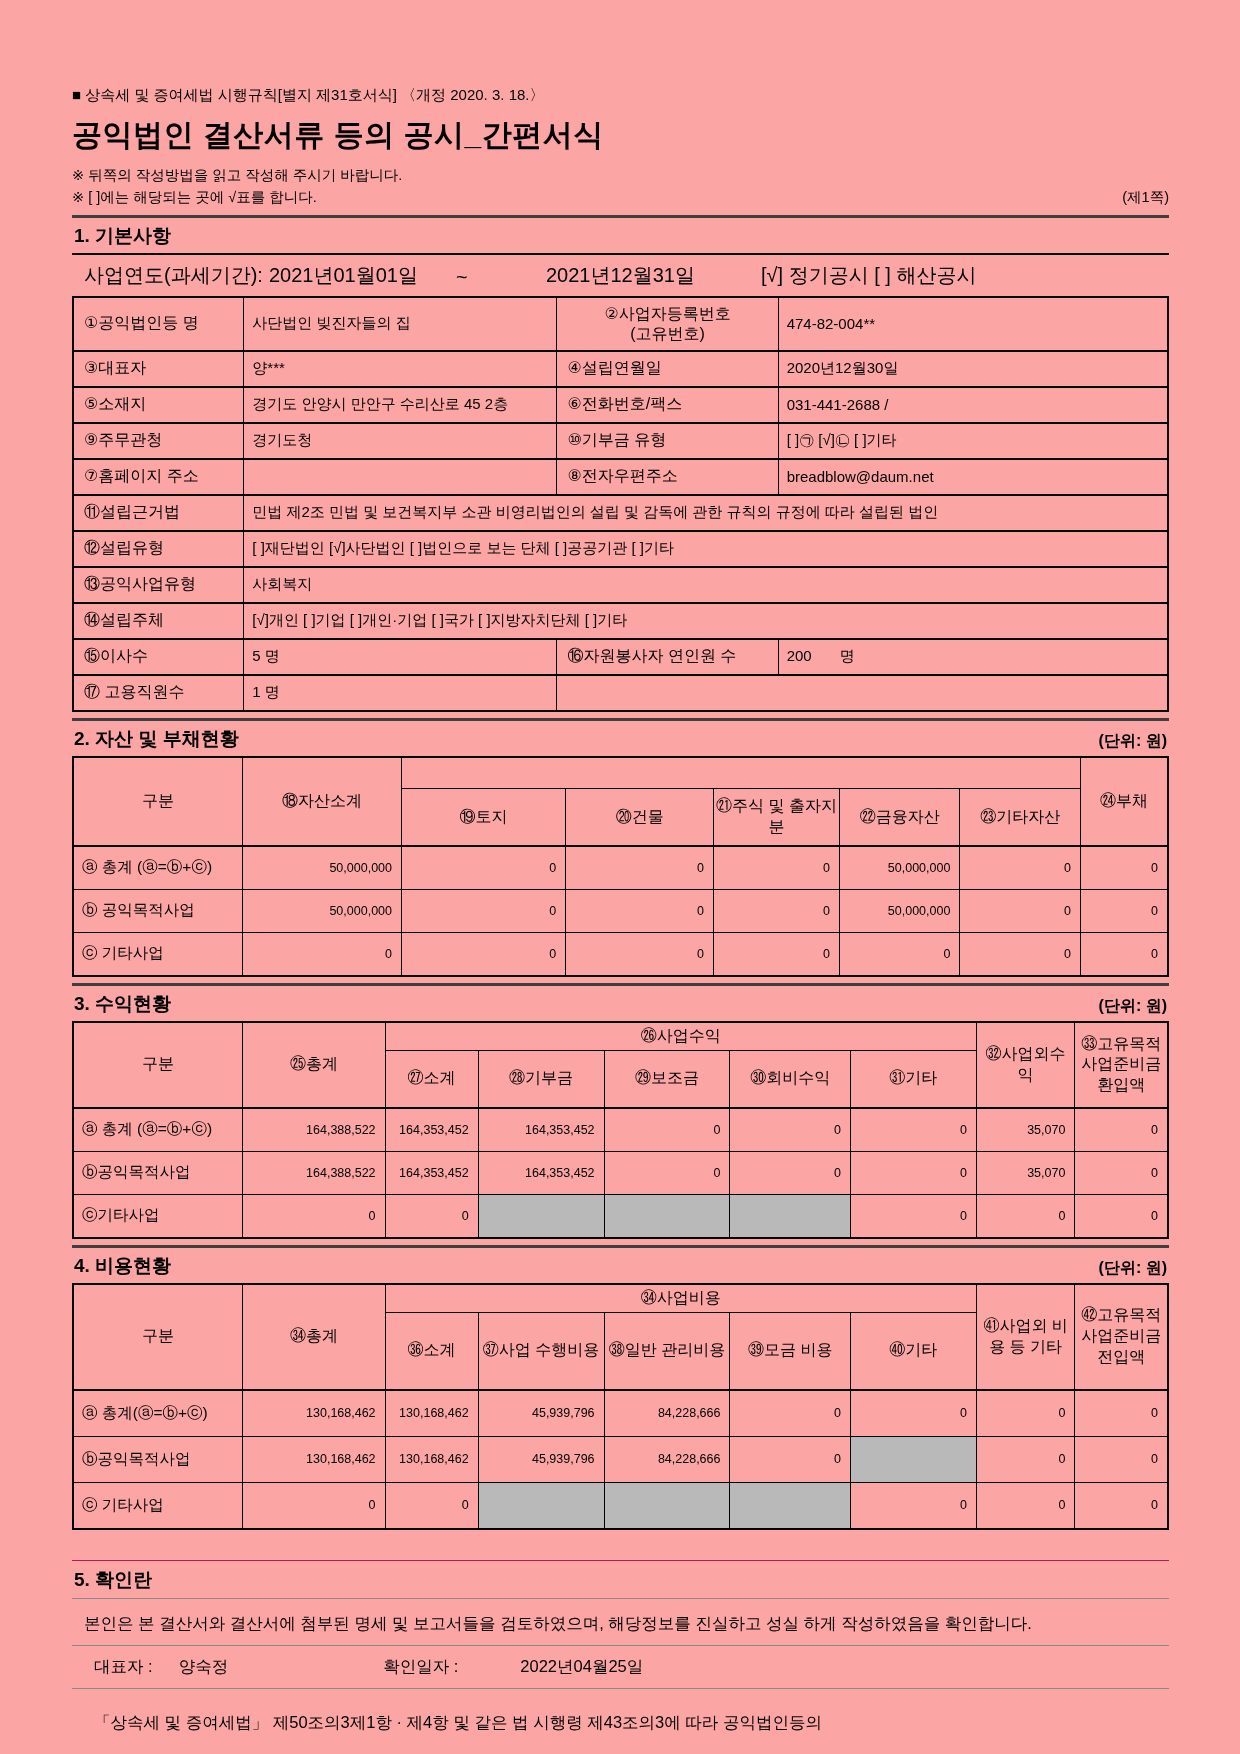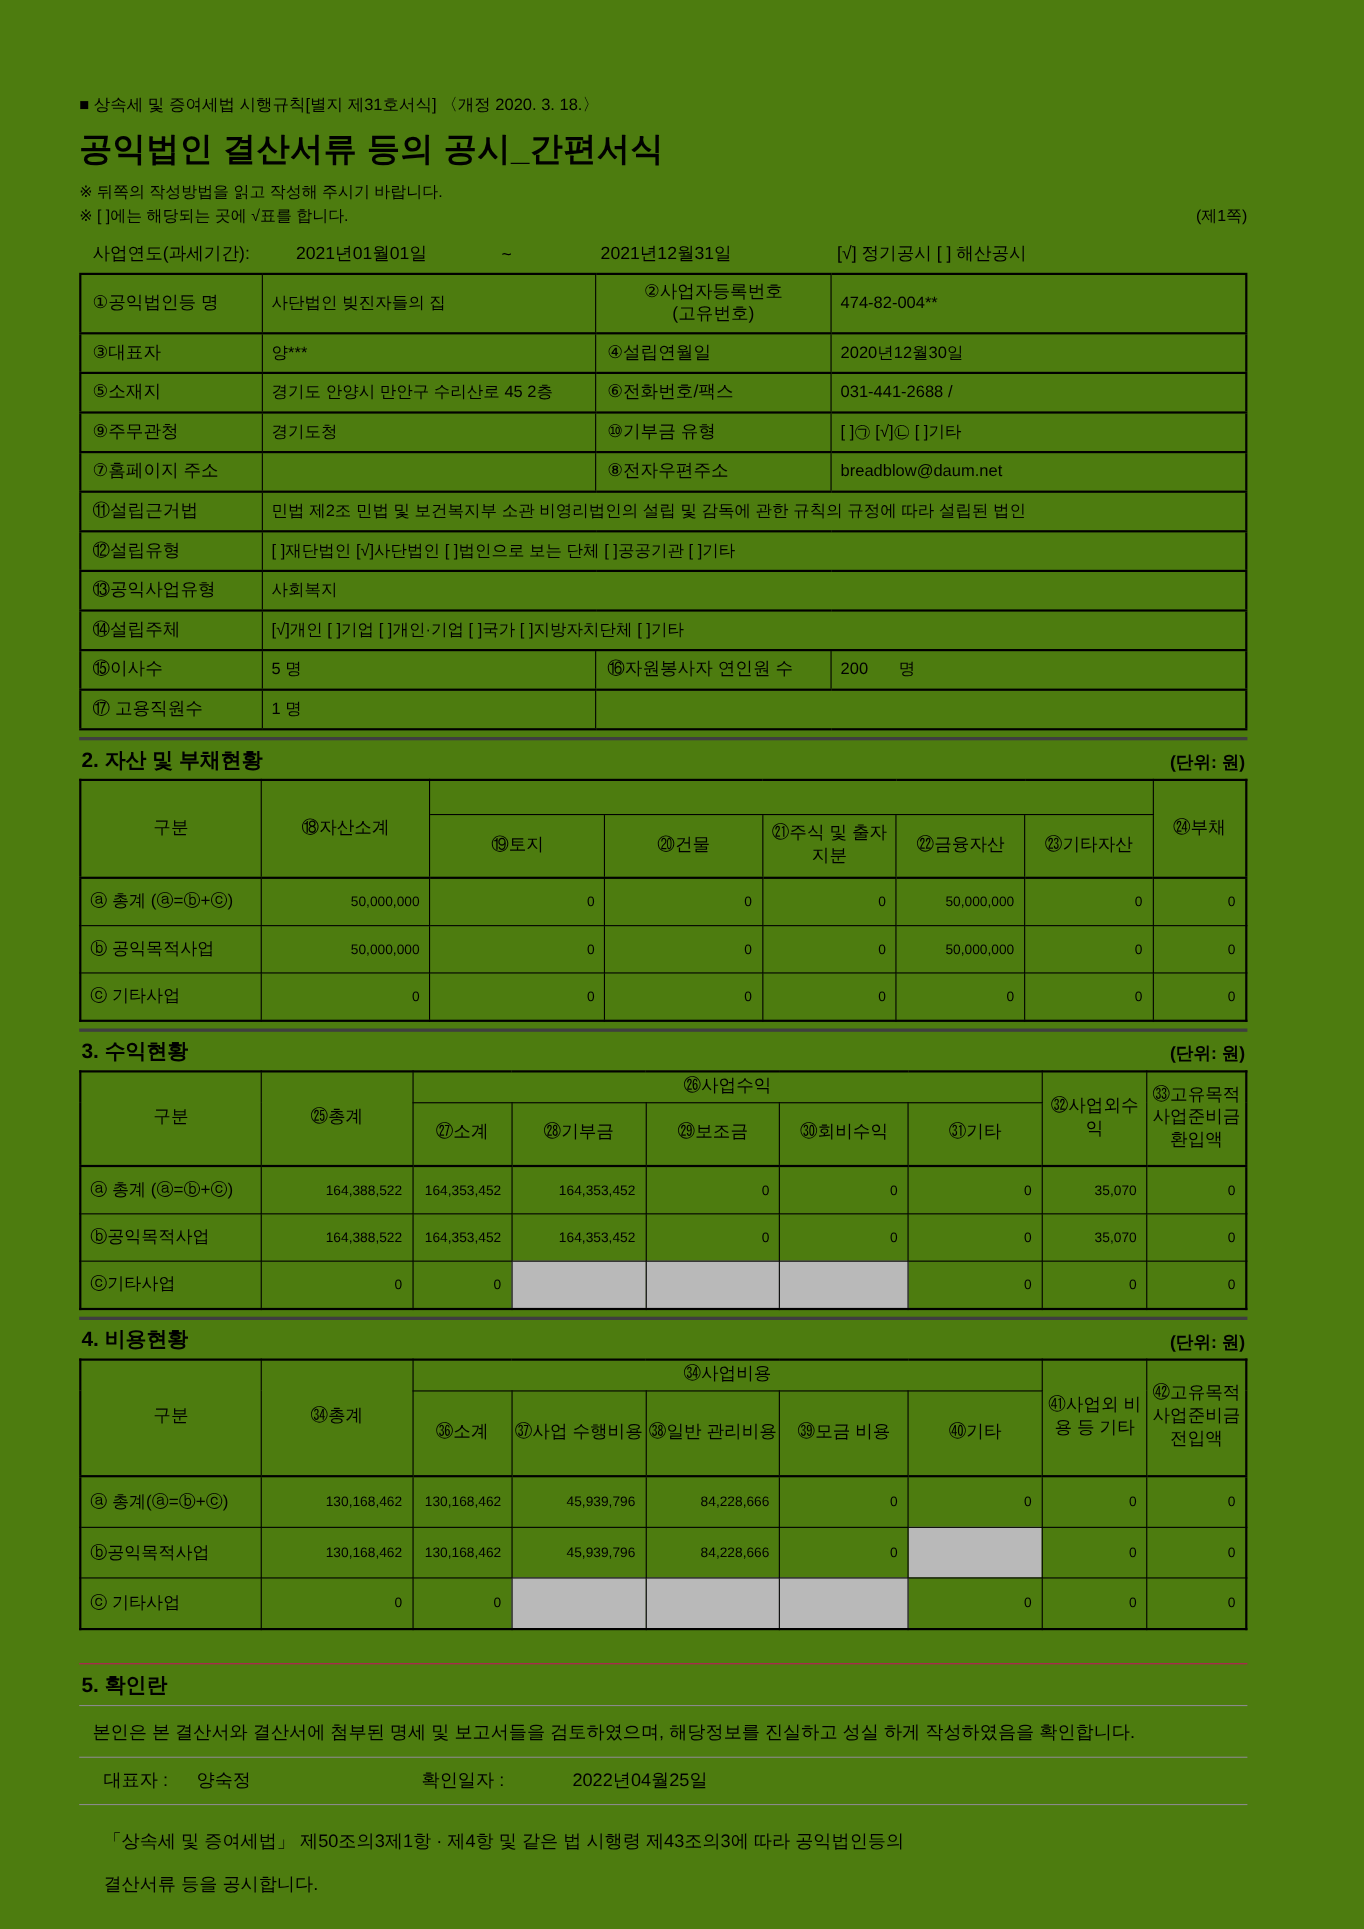--- a/index.html
+++ b/index.html
@@ -1,31 +1,31 @@
 <!DOCTYPE html>
 <html><head>
 <meta charset="utf-8">
 <style>
   html,body { margin:0; padding:0; background:#e8e8e8; }
   .page {
-    width:1240px; height:1754px; margin:0 auto; background:#4d7c0f; color:#000;
+    width:1240px; height:1754px; margin:0 auto; background:#fca5a5; color:#000;
     font-family:"Liberation Sans","DejaVu Sans",sans-serif;
-    box-sizing:border-box; padding:86px 106px 0 72px; position:relative; overflow:hidden;
+    box-sizing:border-box; padding:86px 71px 0 72px; position:relative; overflow:hidden;
   }
   .top-note { font-size:15px; }
   .form-title { text-align:left; font-size:30px; font-weight:bold; margin:10px 0 8px; letter-spacing:0.5px; }
   .notes-row { display:flex; justify-content:space-between; align-items:flex-end; font-size:14.5px; line-height:1.55; margin-bottom:4px; }
   .page-marker { font-size:14.5px; white-space:nowrap; }
 
   .section-bar { display:flex; justify-content:space-between; align-items:flex-end;
     font-size:19px; font-weight:bold; border-top:3px solid #3f3f3f; padding:5px 2px 4px; margin-top:6px; }
   .section-bar.first { border-bottom:2px solid #000; }
   .unit-label { font-size:16px; font-weight:bold; }
 
-  .period-row { display:flex; align-items:flex-end; font-size:16px; padding:7px 2px 7px 12px; }
+  .period-row { display:flex; align-items:flex-end; font-size:20px; padding:7px 2px 7px 12px; }
   .period-row .p-label { width:185px; }
   .period-row .p-start { width:175px; }
   .period-row .p-tilde { width:90px; text-align:left; padding-left:12px; }
   .period-row .p-end   { width:215px; }
   .period-row .p-disc  { flex:1; }
 
   table { border-collapse:collapse; width:100%; table-layout:fixed; }
   .t1 { border:2px solid #000; }
   .t1 td { border:1px solid #000; border-top-width:2px; border-bottom-width:2px;
            padding:4px 8px; font-size:15px; height:26px; vertical-align:middle; }
@@ -78,20 +78,23 @@
   <div class="form-title">공익법인 결산서류 등의 공시_간편서식</div>
 
   <div class="notes-row">
     <div>
       <div>※ 뒤쪽의 작성방법을 읽고 작성해 주시기 바랍니다.</div>
       <div>※ [ ]에는 해당되는 곳에 √표를 합니다.</div>
     </div>
     <div class="page-marker">(제1쪽)</div>
   </div>
 
+  <div class="section-bar first">
+    <span>1. 기본사항</span>
+  </div>
 
   <div class="period-row">
     <span class="p-label">사업연도(과세기간):</span>
     <span class="p-start">2021년01월01일</span>
     <span class="p-tilde">~</span>
     <span class="p-end">2021년12월31일</span>
     <span class="p-disc">[√] 정기공시   [ ] 해산공시</span>
   </div>
 
   <table class="t1">

